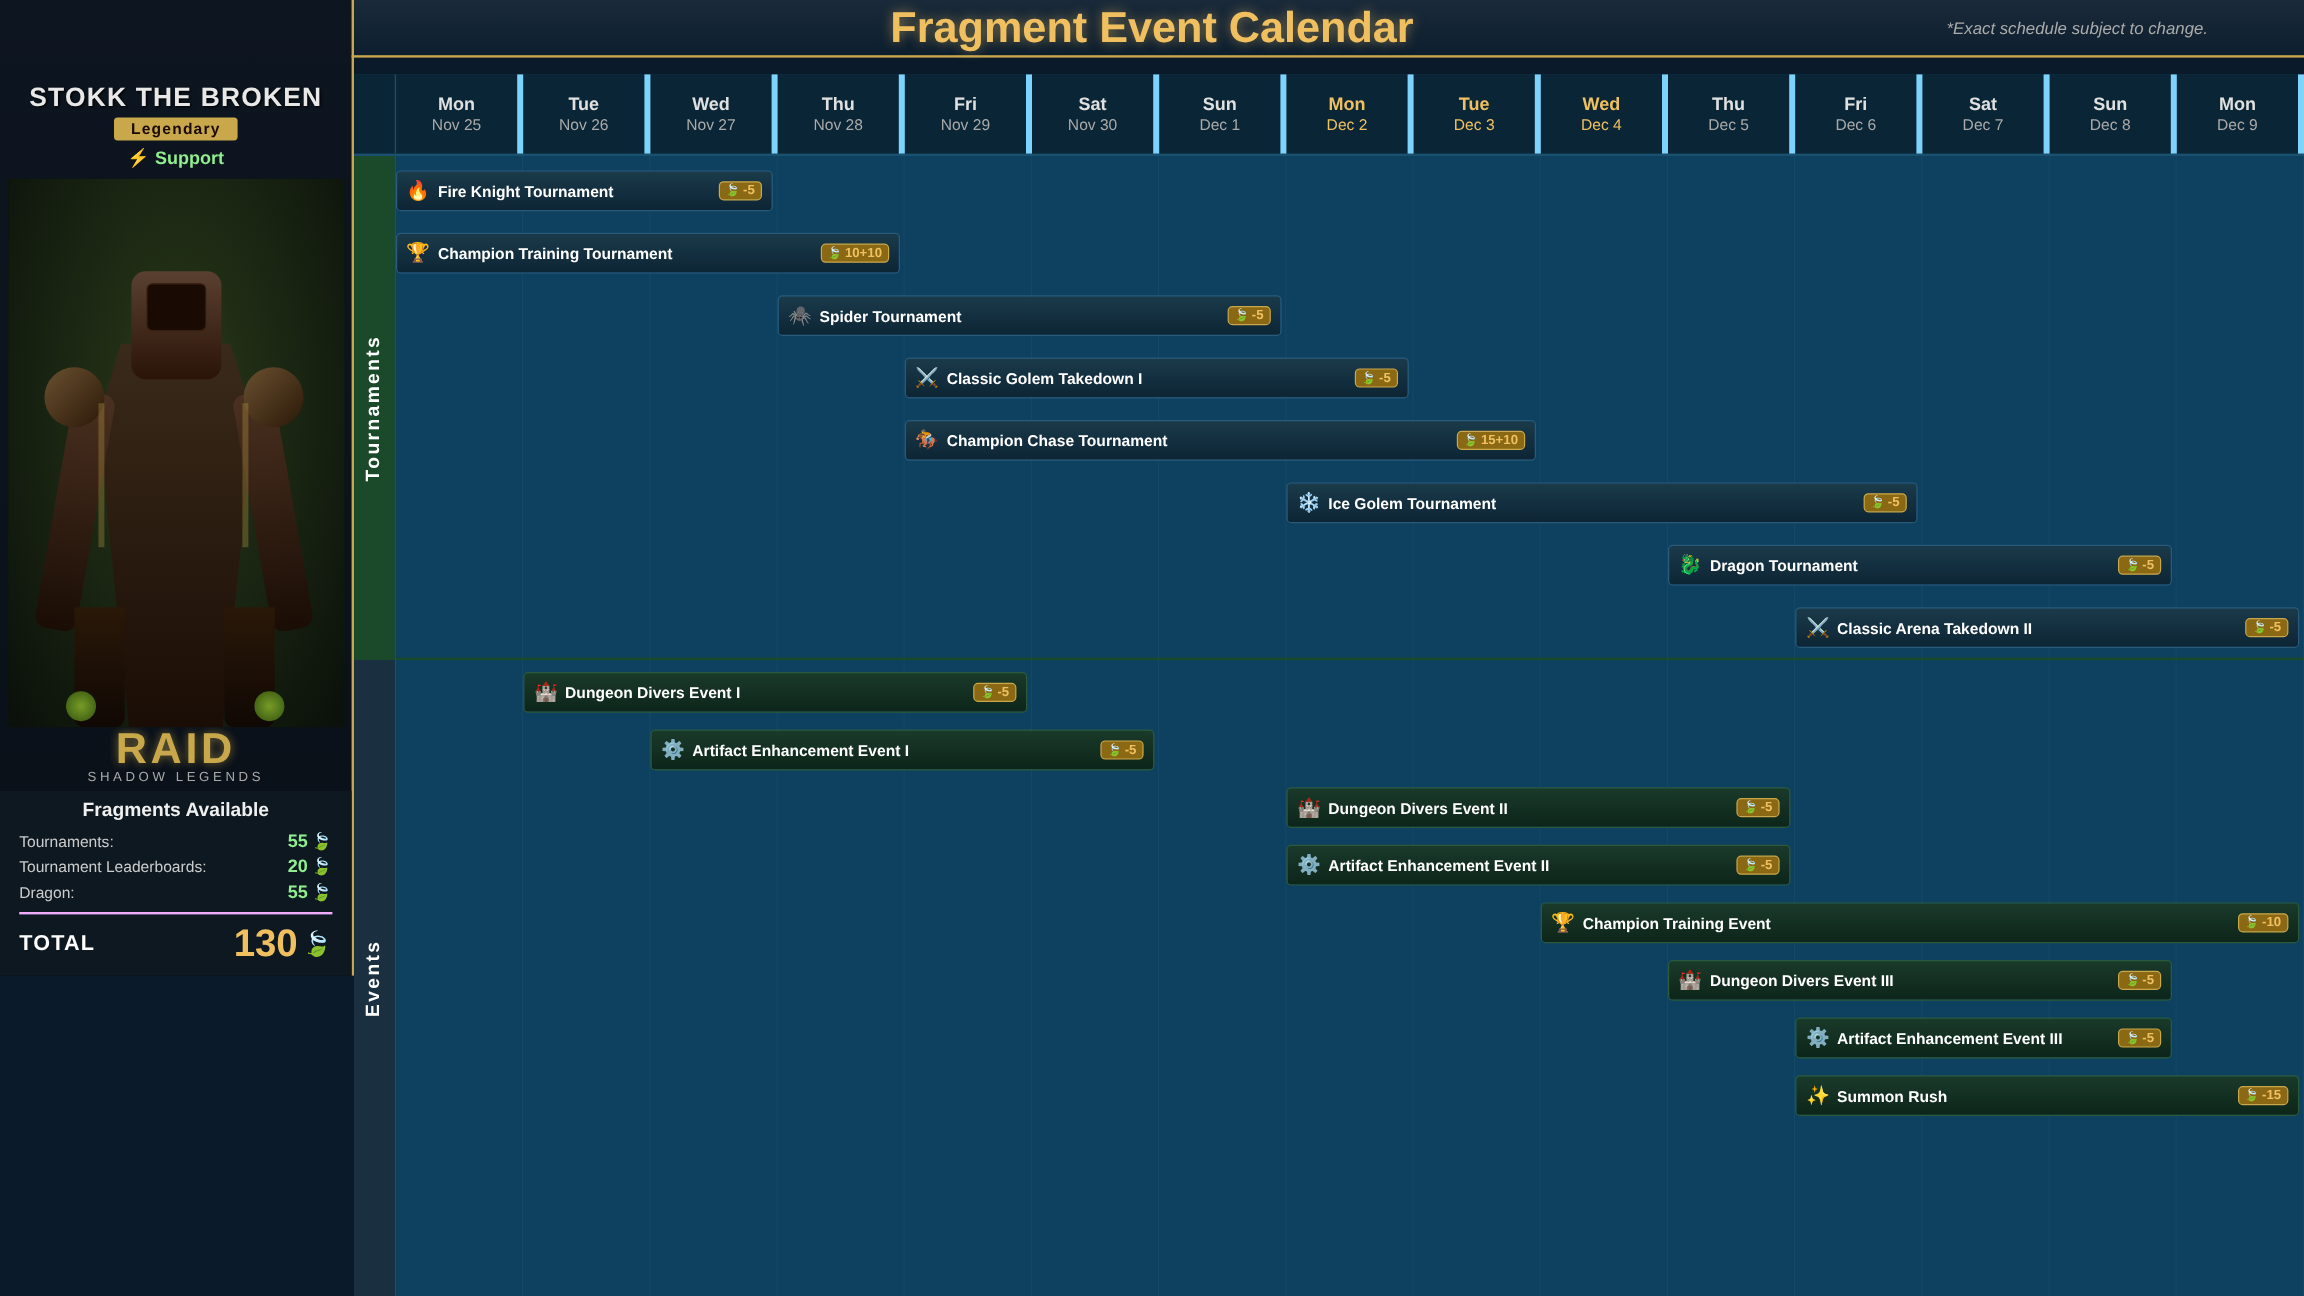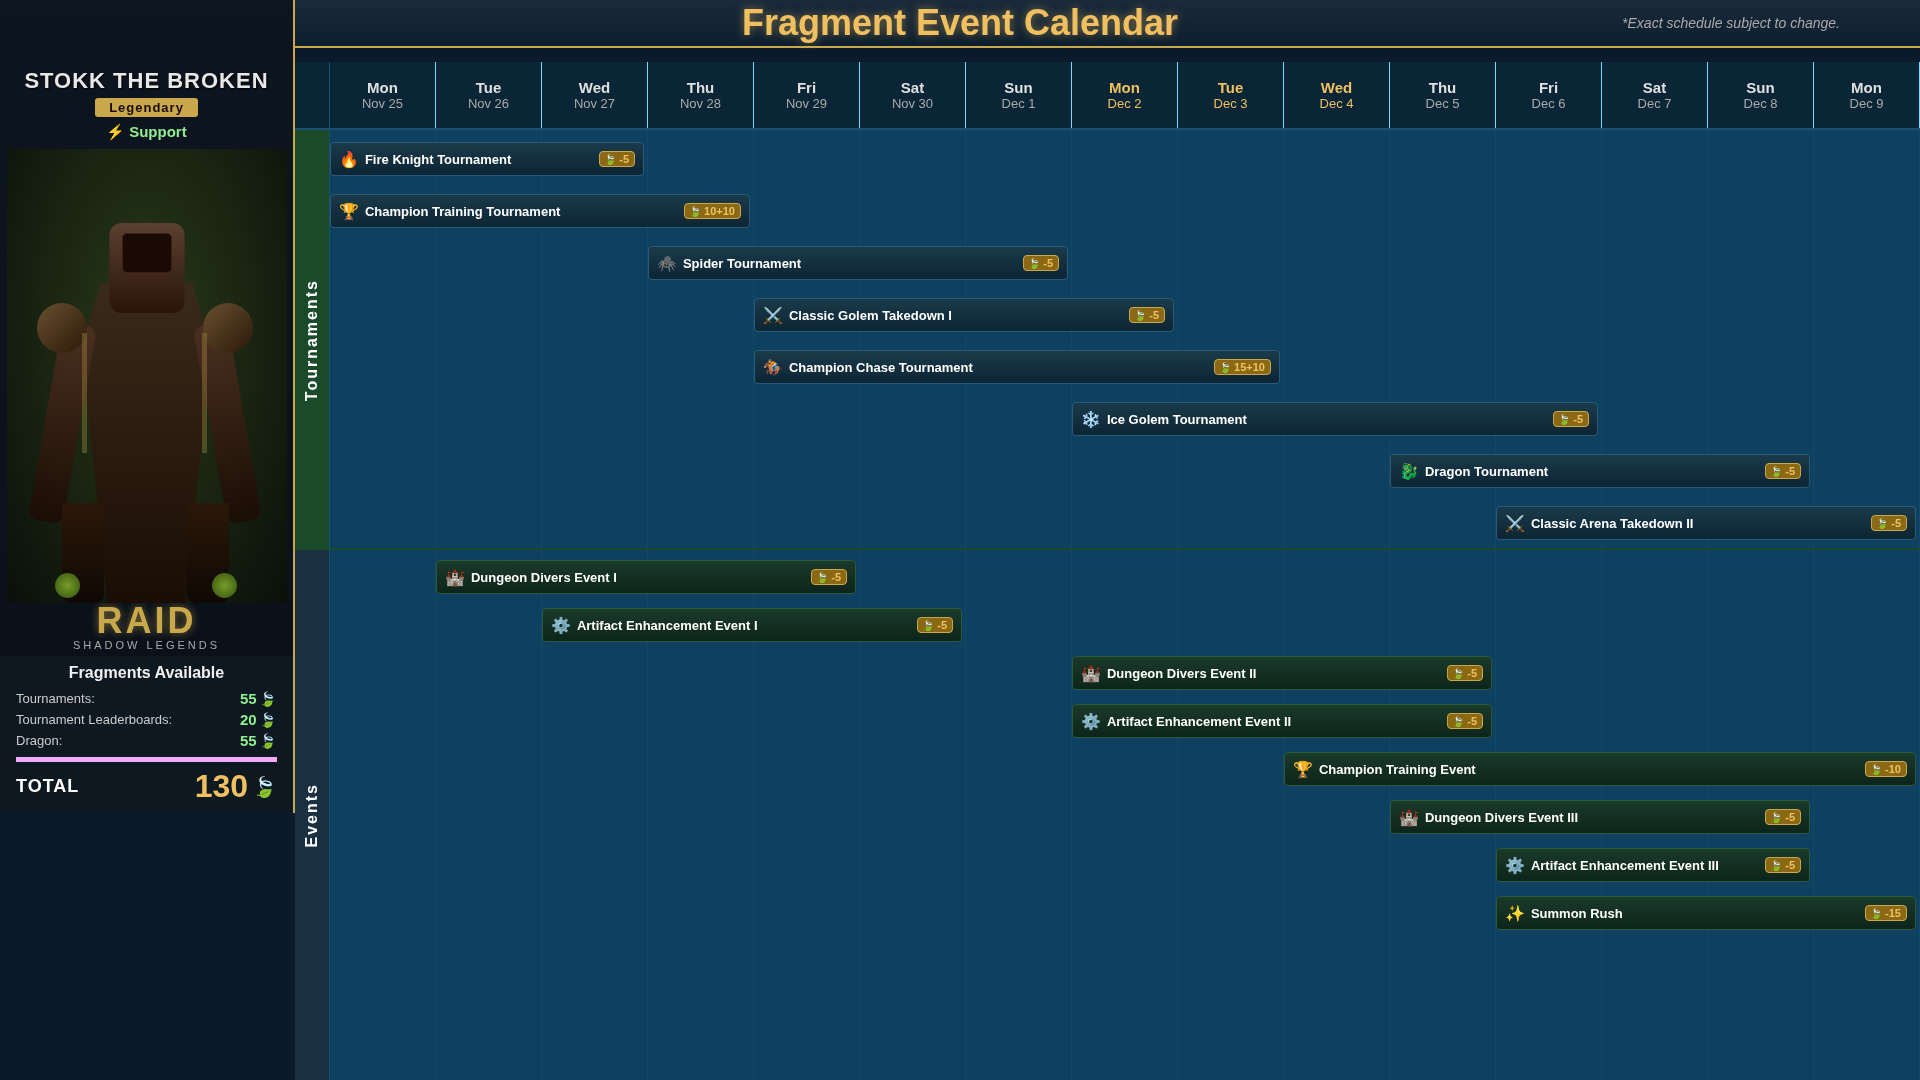--- a/index.html
+++ b/index.html
@@ -139,21 +139,21 @@
     }
     .frag-icon {
       color: #f0c060;
       font-size: 14px;
       margin-left: 3px;
     }
     .total-row {
       display: flex;
       justify-content: space-between;
       align-items: center;
-      border-top: 5px solid #f0abfc;
+      border-top: 2px solid #f0abfc;
       margin-top: 6px;
       padding-top: 6px;
     }
     .total-label {
       font-size: 18px;
       font-weight: 900;
       color: #fff;
       letter-spacing: 1px;
     }
     .total-num {
@@ -184,21 +184,21 @@
       flex-shrink: 0;
     }
     .day-label-spacer {
       border-right: 1px solid #1a5070;
     }
     .day-header {
       display: flex;
       flex-direction: column;
       align-items: center;
       justify-content: center;
-      border-right: 1px solid #7dd3fc;
+      border-right: 5px solid #7dd3fc;
       padding: 4px;
     }
     .day-name {
       font-size: 15px;
       font-weight: bold;
       color: #e0e0e0;
     }
     .day-date {
       font-size: 13px;
       color: #aaa;

